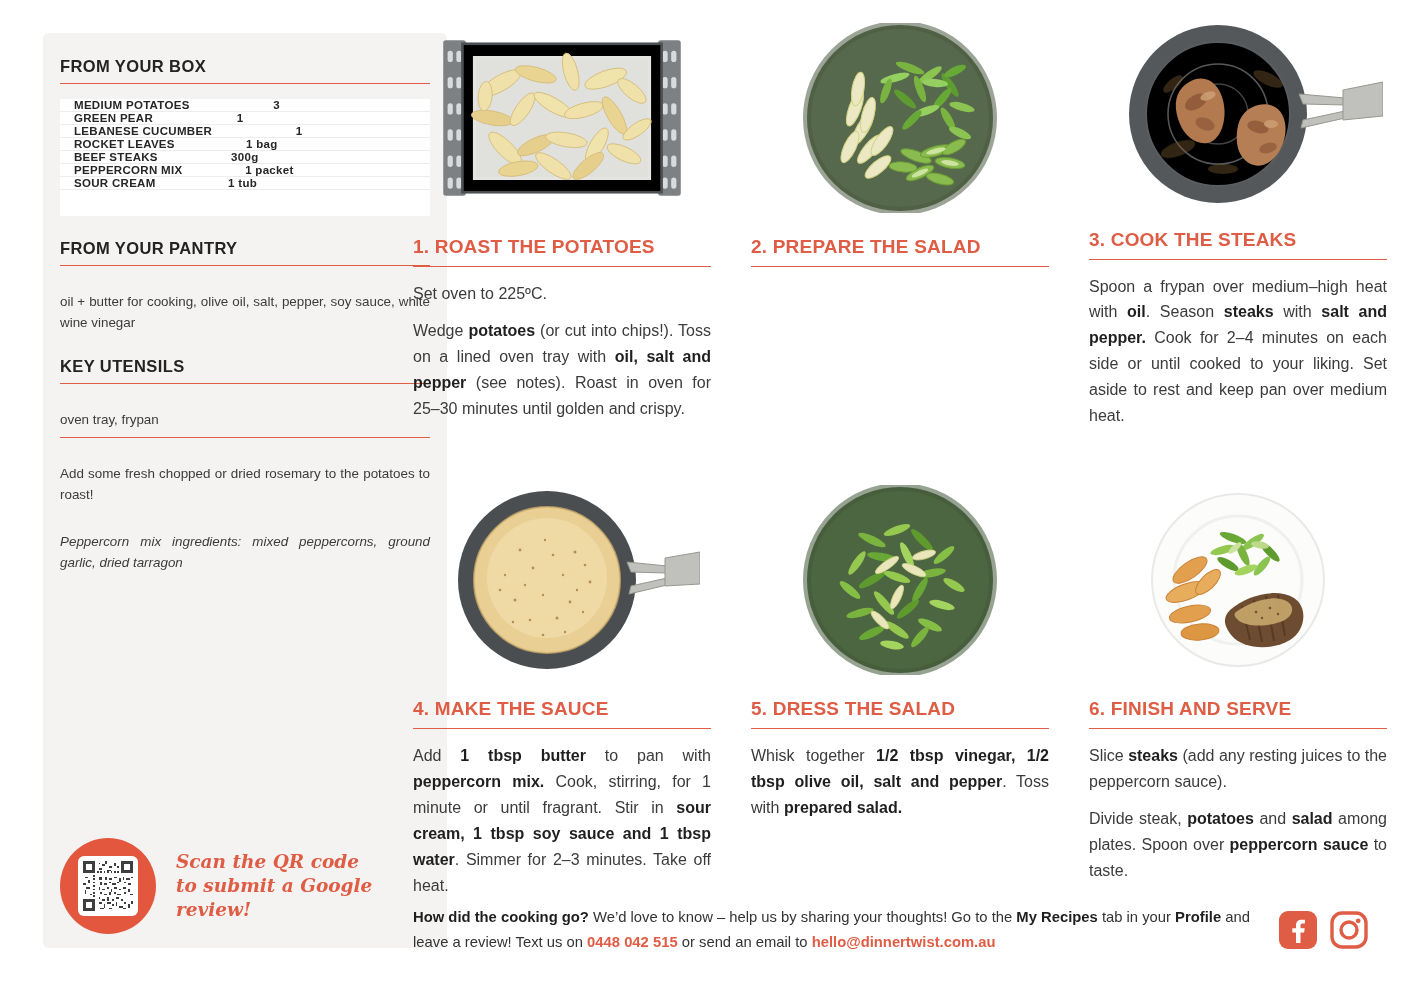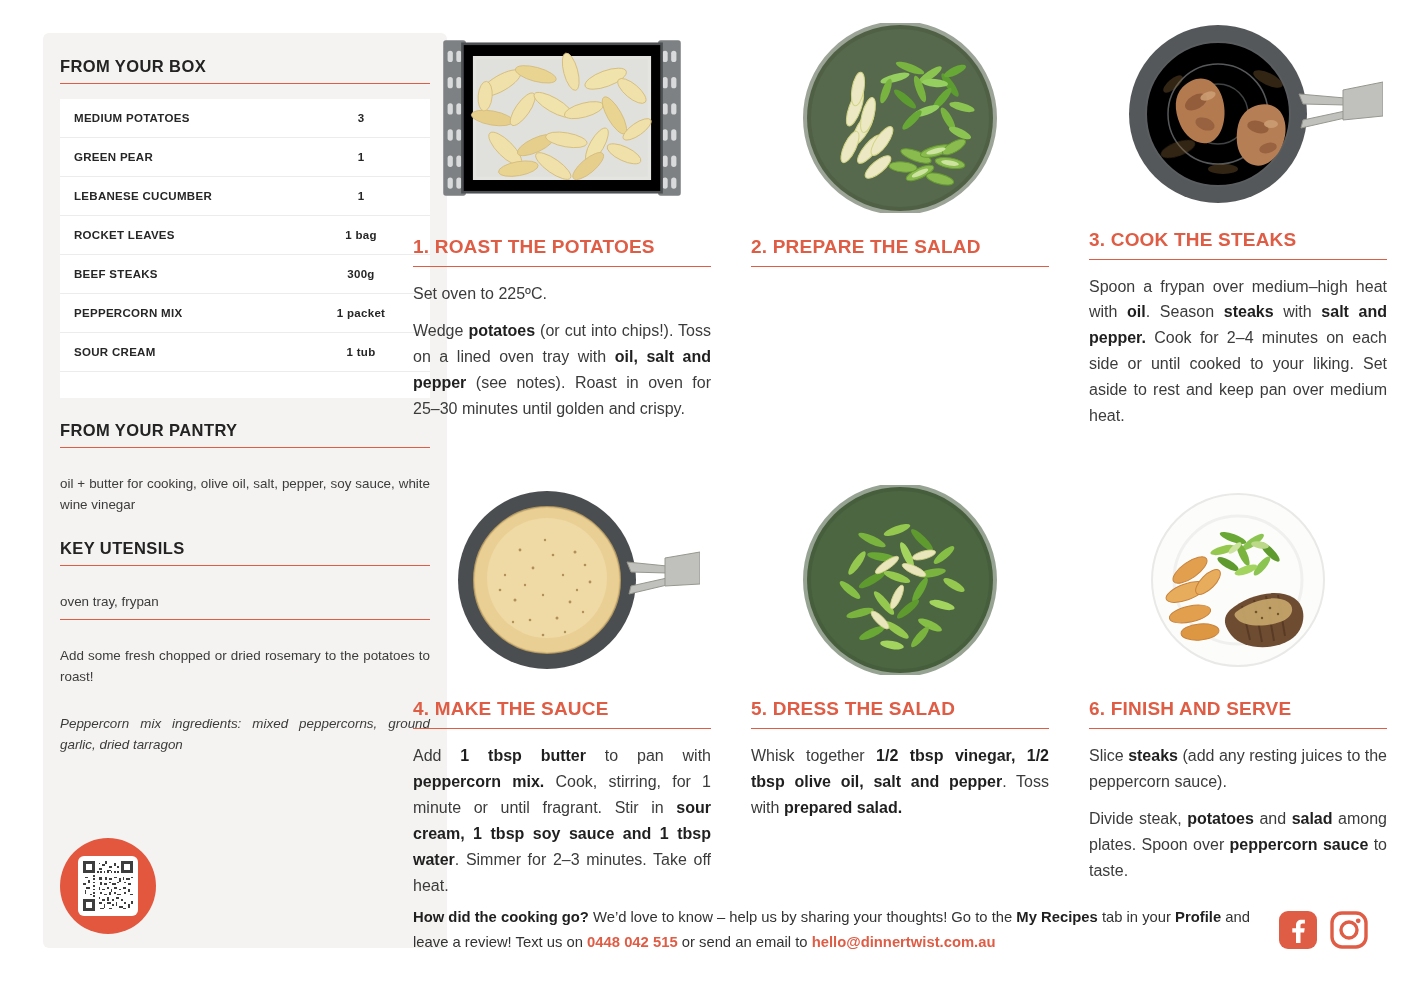--- a/index.html
+++ b/index.html
@@ -20,22 +20,22 @@
     display:flex; flex-direction:column;
   }
   .side-h {
     font-size:16.5px; font-weight:700; color:#232323; letter-spacing:.4px;
   }
   .rule { border:none; border-top:1.6px solid #df5c45; margin:7px 0 0 0; }
   .box-table {
     background:#fff; margin-top:15px; font-size:11.5px;
   }
   .box-row {
-    display:flex; align-items:center; justify-content:space-between;
-    padding:13px 14px; border-bottom:1px solid #ececec;
+    display:flex; align-items:center; 
+    padding:0 14px; border-bottom:1px solid #ececec;gap:32px;
   }
   .box-row .iname { font-weight:700; color:#262626; letter-spacing:.3px; }
   .box-row .iqty  { font-weight:700; color:#262626; width:110px; text-align:center; letter-spacing:.3px; }
   .box-pad { height:26px; background:#fff; }
   .side-p { font-size:13.4px; line-height:1.55; color:#3c3c3c; margin-top:26px; text-align:justify; }
   .side-p.italic { font-style:italic; }
   .gap1 { margin-top:23px; }
   .qr-row { margin-top:auto; display:flex; align-items:center; gap:20px; padding-bottom:4px; }
   .qr-badge {
     width:96px; height:96px; border-radius:50%; background:#e2573d; flex:0 0 auto;
@@ -200,20 +200,21 @@
             <rect x="24" y="24" width="1" height="1"></rect>
               <rect x="26" y="25" width="1" height="2"></rect>
             <rect x="28" y="23" width="1" height="2"></rect>
               <rect x="23" y="27" width="2" height="1"></rect>
             <rect x="10" y="27" width="2" height="1"></rect>
               <rect x="15" y="27" width="2" height="1"></rect>
           </g>
         </svg>
       </div>
     </div>
+    <div class="qr-text">Scan the QR code to submit a Google review!</div>
   </div>
 </aside>
 
 <main class="main">
 
   <section class="cell">
     <div class="photo">
       <svg width="262" height="180" viewBox="0 0 300 190">
         <rect x="14" y="6" width="26" height="178" rx="3" fill="#7e8183"></rect>
         <rect x="260" y="6" width="26" height="178" rx="3" fill="#7e8183"></rect>

